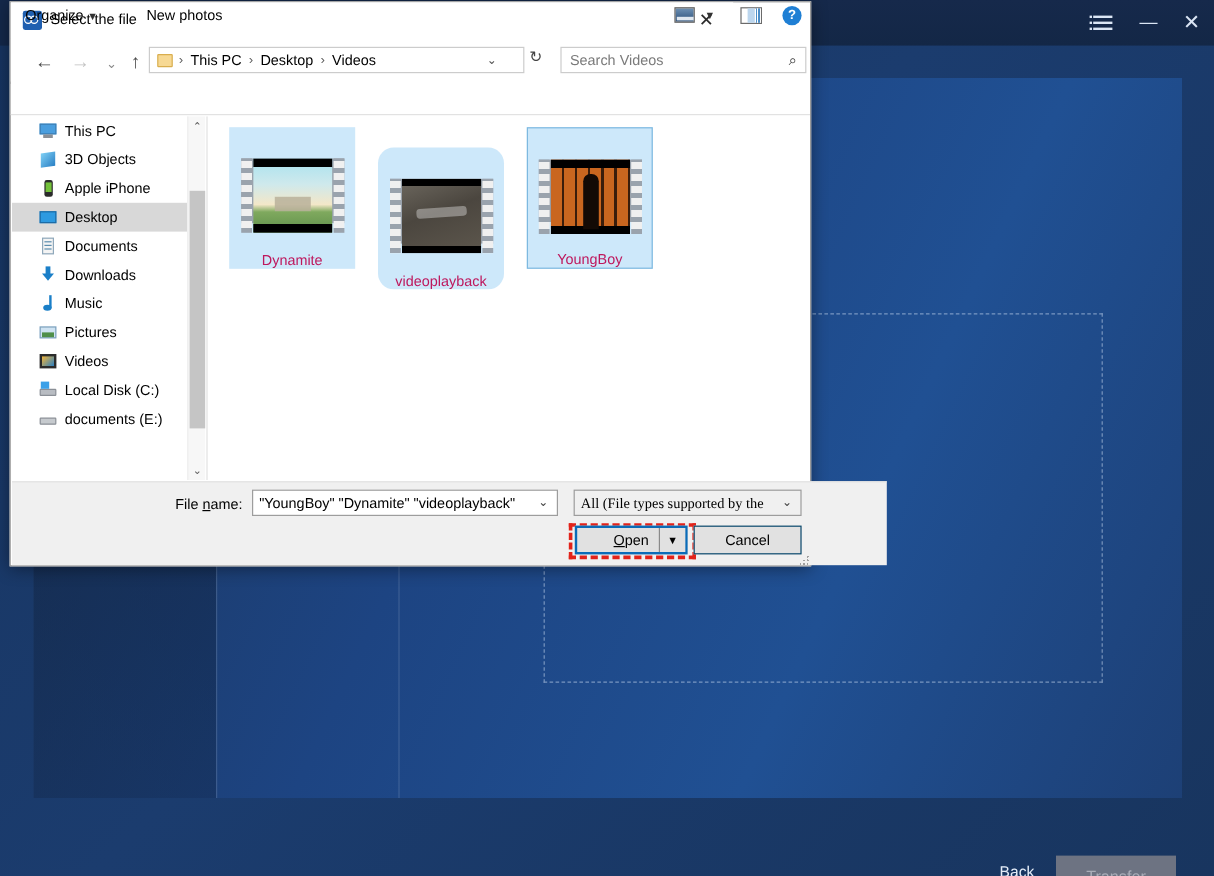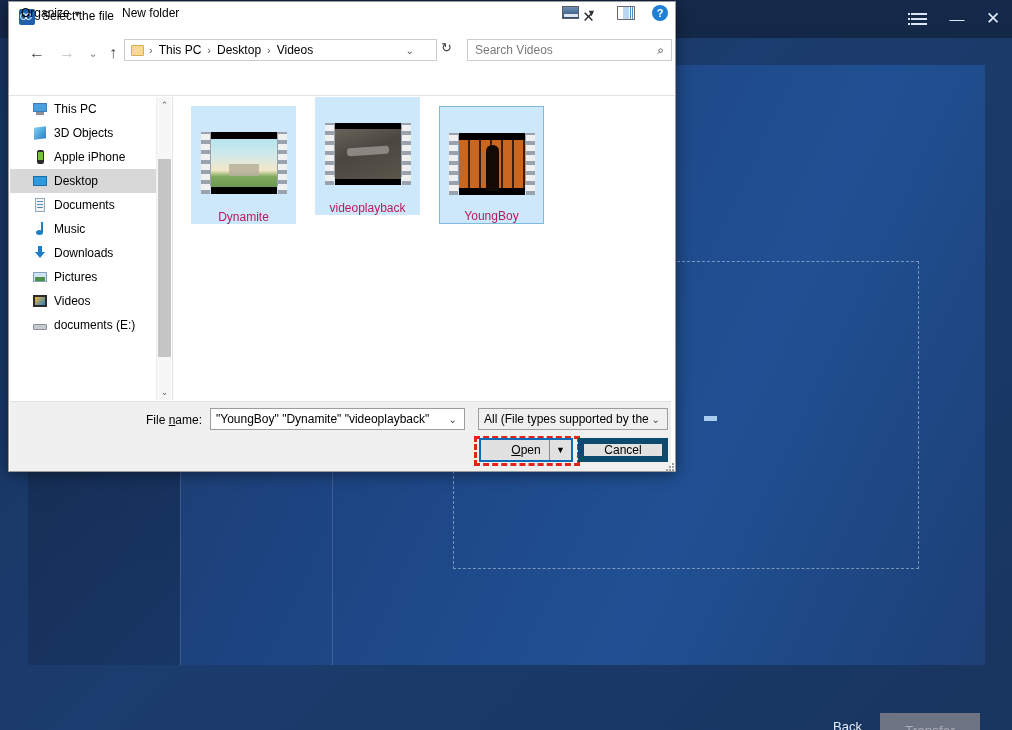--- a/index.html
+++ b/index.html
@@ -338,40 +338,40 @@
       repeating-linear-gradient(90deg, #c9661f 0 9px, #3a1d0b 9px 11px),
       #c9661f;
   }
   .art-yb::after {
     content:''; position:absolute; left:27px; top:12px; width:13px; height:46px;
     background: #130a05; border-radius: 6px 6px 0 0;
   }
 
   
   #dlg-bottom {
-    position: absolute; left: 1px; top: 399px; width: 661px; height: 70px;
+    position: absolute; left: 1px; top: 399px; width: 729px; height: 70px;
     background: #f0f0f0; border-top: 1px solid #e2e2e2;
   }
   #fn-label {
     position: absolute; left: 136px; top: 11px; font-size: 12px; color: #000;
   }
   #fn-label u { text-decoration: underline; }
   #fn-input {
     position: absolute; left: 200px; top: 6px;
     width: 255px; height: 22px;
     background: #fff; border: 1px solid #9d9d9d;
     display: flex; align-items: center;
   }
   #fn-value { margin-left: 5px; font-size: 12px; color: #000; }
   #fn-caret { position: absolute; right: 7px; font-size: 10px; color: #444; }
   #ft-select {
     position: absolute; left: 468px; top: 6px;
     width: 190px; height: 22px;
     background: #f0f0f0; border: 1px solid #9d9d9d;
-    display: flex; align-items: center;
+    display: flex; align-items: center; font-family: Liberation Serif, serif;
   }
   #ft-value { margin-left: 5px; font-size: 12px; color: #000; white-space: nowrap; }
   #ft-caret { position: absolute; right: 7px; font-size: 10px; color: #444; }
 
   #open-highlight {
     position: absolute; left: 464px; top: 34px;
     width: 106px; height: 30px;
     border: 3px dashed #e2231a;
   }
   #btn-open {
@@ -386,21 +386,21 @@
     position: absolute; left: 540px; top: 438px;
     width: 22px; height: 20px;
     border-left: 1px solid #8a8a8a;
     background: #e1e1e1;
     display:flex; align-items:center; justify-content:center;
     font-size: 9px; color: #000; cursor: pointer;
   }
   #btn-cancel {
     position: absolute; left: 569px; top: 436px;
     width: 90px; height: 24px;
-    background: #e1e1e1; border: 6px solid #0c4a6e;
+    background: #e1e1e1; border: 1px solid #0c4a6e;
     display: flex; align-items: center; justify-content: center;
     font-size: 12px; color: #000; cursor: pointer;
   }
   #resize-grip {
     position: absolute; left: 657px; top: 461px;
     width: 9px; height: 9px;
     background:
       radial-gradient(circle 0.8px at 1px 7px,#a0a0a0 99%,transparent),
       radial-gradient(circle 0.8px at 4px 7px,#a0a0a0 99%,transparent),
       radial-gradient(circle 0.8px at 7px 7px,#a0a0a0 99%,transparent),
@@ -480,21 +480,21 @@
 
   <div id="searchbox">
     <span id="search-text">Search Videos</span>
     <span id="search-icon">⌕</span>
   </div>
 
   <div id="cmdbar"></div>
   <div id="cmd-organize">
     <span>Organize</span><span class="cmd-caret">▼</span>
   </div>
-  <div id="cmd-newfolder">New folder</div>
+  <div id="cmd-newfolder">New photos</div>
   <div id="cmd-view">
     <div id="view-icon"></div>
   </div>
   <div id="cmd-view-caret">▼</div>
   <div id="cmd-pane"></div>
   <div id="cmd-help">?</div>
 
   <div id="sidebar">
       <div class="side-item">
         <span class="side-ico">
@@ -524,45 +524,52 @@
       </div>
       <div class="side-item">
         <span class="side-ico">
           <div style="position:absolute;left:3px;top:1px;width:10px;height:14px;background:#f4f4f4;border:1px solid #8fa8bb;"></div>
           <div style="position:absolute;left:5px;top:4px;width:6px;height:1px;background:#5b8dae;box-shadow:0 3px 0 #5b8dae,0 6px 0 #5b8dae;"></div>
         </span>
         <span>Documents</span>
       </div>
       <div class="side-item">
         <span class="side-ico">
+          <div style="position:absolute;left:6px;top:1px;width:4px;height:7px;background:#1a7fc8;"></div>
+          <div style="position:absolute;left:3px;top:7px;width:0;height:0;border-left:5px solid transparent;border-right:5px solid transparent;border-top:6px solid #1a7fc8;"></div>
+        </span>
+        <span>Downloads</span>
+      </div>
+      <div class="side-item">
+        <span class="side-ico">
           <div style="position:absolute;left:9px;top:1px;width:2px;height:11px;background:#1a7fc8;"></div>
           <div style="position:absolute;left:4px;top:9px;width:7px;height:5px;background:#1a7fc8;border-radius:50%;"></div>
         </span>
         <span>Music</span>
       </div>
       <div class="side-item">
         <span class="side-ico">
-          <div style="position:absolute;left:6px;top:1px;width:4px;height:7px;background:#1a7fc8;"></div>
-          <div style="position:absolute;left:3px;top:7px;width:0;height:0;border-left:5px solid transparent;border-right:5px solid transparent;border-top:6px solid #1a7fc8;"></div>
-        </span>
-        <span>Downloads</span>
-      </div>
-      <div class="side-item">
-        <span class="side-ico">
           <div style="position:absolute;left:1px;top:3px;width:14px;height:10px;background:#cfe3f2;border:1px solid #7fa2bd;"></div>
           <div style="position:absolute;left:3px;top:8px;width:10px;height:4px;background:#4f8f4a;"></div>
         </span>
         <span>Pictures</span>
       </div>
       <div class="side-item">
         <span class="side-ico">
           <div style="position:absolute;left:1px;top:2px;width:14px;height:12px;background:#2b2b2b;"></div>
           <div style="position:absolute;left:3px;top:4px;width:10px;height:8px;background:linear-gradient(135deg,#f2b63c,#2b7fc0);"></div>
         </span>
         <span>Videos</span>
+      </div>
+      <div class="side-item">
+        <span class="side-ico">
+          <div style="position:absolute;left:1px;top:7px;width:14px;height:6px;background:#b8bcc2;border:1px solid #8a8f96;border-radius:1px;"></div>
+          <div style="position:absolute;left:2px;top:1px;width:7px;height:6px;background:#3aa0e8;"></div>
+        </span>
+        <span>Local Disk (C:)</span>
       </div>
       <div class="side-item">
         <span class="side-ico">
           <div style="position:absolute;left:1px;top:7px;width:14px;height:6px;background:#c6cace;border:1px solid #8a8f96;border-radius:1px;"></div>
         </span>
         <span>documents (E:)</span>
       </div>
     </div>
   <div id="scrollbar">
     <div class="sb-arrow" id="sb-up">⌃</div>
@@ -574,21 +581,21 @@
       <div class="tile" style="left: 18px; top: 9px;">
         <div class="tile-thumb">
           <div class="tile-img">
             <div class="art-dynamite"></div>
           </div>
           <div class="perf l"></div>
           <div class="perf r"></div>
         </div>
         <div class="tile-label">Dynamite</div>
       </div>
-      <div class="tile" style="left: 142px; top: 0;">
+      <div class="tile" style="left: 142px; top: 26px; border-radius: 13px;">
         <div class="tile-thumb">
           <div class="tile-img">
             <div class="art-vpb"></div>
           </div>
           <div class="perf l"></div>
           <div class="perf r"></div>
         </div>
         <div class="tile-label">videoplayback</div>
       </div>
       <div class="tile focused" style="left: 266px; top: 9px;">

